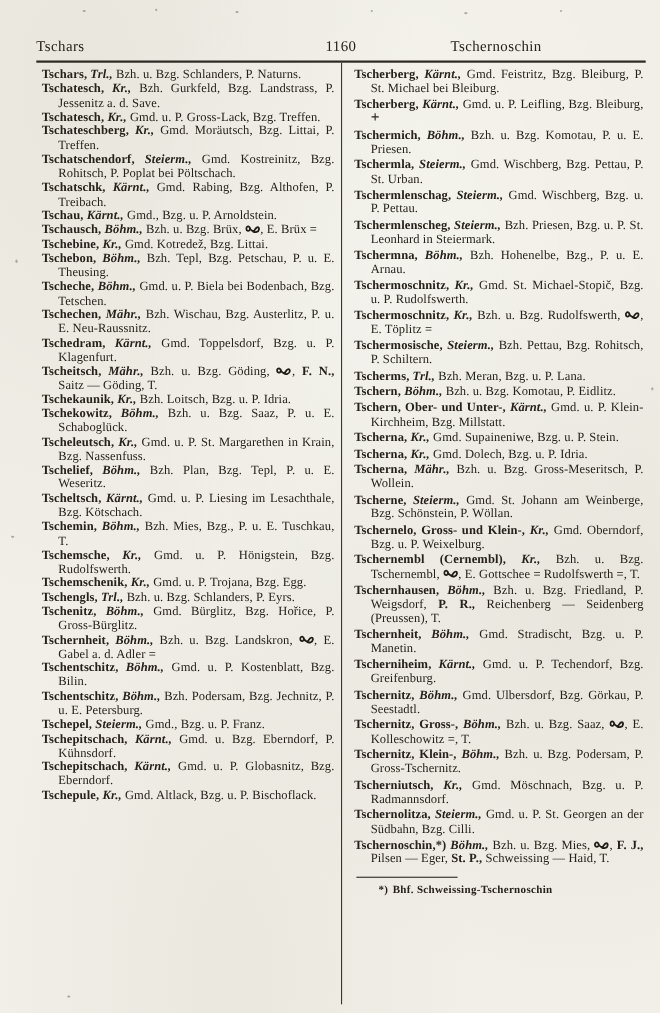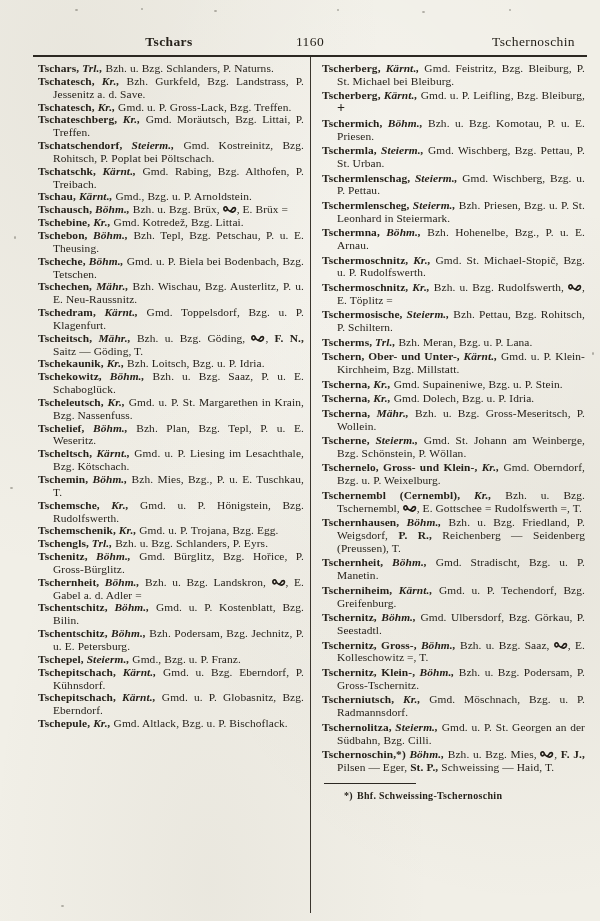--- a/index.html
+++ b/index.html
@@ -8,23 +8,23 @@
     background-color:#f1efe7;
     background-image:
       radial-gradient(ellipse at 12% 8%, rgba(120,110,88,.07), transparent 42%),
       radial-gradient(ellipse at 88% 60%, rgba(120,110,88,.08), transparent 45%),
       radial-gradient(ellipse at 35% 96%, rgba(120,110,88,.06), transparent 40%),
       radial-gradient(ellipse at 60% 30%, rgba(255,255,255,.25), transparent 50%);
     font-family:"Liberation Serif", "DejaVu Serif", serif;
     color:#26221b;
   }
   .hdr{position:absolute;top:34px;left:33px;width:554px;height:18px;font-size:13.5px;letter-spacing:.4px;}
-  .hdr-left{position:absolute;left:0;width:272px;text-align:center;font-weight:bold;}
+  .hdr-left{position:absolute;left:0;width:272px;}
   .hdr-num{position:absolute;left:0;right:0;text-align:center;}
-  .hdr-right{position:absolute;right:12px;width:272px;text-align:right;}
+  .hdr-right{position:absolute;right:0;width:272px;text-align:center;}
   .hdr-rule{position:absolute;top:55px;left:33px;width:554px;height:2px;background:#2c2822;}
   .col-divider{position:absolute;left:310px;top:57px;height:856px;width:1px;background:#3a352d;}
   .col{position:absolute;top:62px;}
   .col-left{left:38px;width:266px;}
   .col-right{left:322px;width:263px;}
   .entry{
     margin:0;padding-left:15px;text-indent:-15px;text-align:justify;
     font-size:11.4px;line-height:12.85px;letter-spacing:.1px;
   }
   .col-right .entry{margin-bottom:1.7px;}
@@ -97,20 +97,21 @@
     <p class="entry"><span class="seg-b">Tschermla, </span><span class="seg-i">Steierm., </span><span class="seg-n">Gmd. Wischberg, Bzg. Pettau, P. St. Urban.</span></p>
     <p class="entry"><span class="seg-b">Tschermlenschag, </span><span class="seg-i">Steierm., </span><span class="seg-n">Gmd. Wischberg, Bzg. u. P. Pettau.</span></p>
     <p class="entry"><span class="seg-b">Tschermlenscheg, </span><span class="seg-i">Steierm., </span><span class="seg-n">Bzh. Priesen, Bzg. u. P. St. Leonhard in Steiermark.</span></p>
     <p class="entry"><span class="seg-b">Tschermna, </span><span class="seg-i">Böhm., </span><span class="seg-n">Bzh. Hohenelbe, Bzg., P. u. E. Arnau.</span></p>
     <p class="entry"><span class="seg-b">Tschermoschnitz, </span><span class="seg-i">Kr., </span><span class="seg-n">Gmd. St. Michael-Stopič, Bzg. u. P. Rudolfswerth.</span></p>
     <p class="entry"><span class="seg-b">Tschermoschnitz, </span><span class="seg-i">Kr., </span><span class="seg-n">Bzh. u. Bzg. Rudolfswerth, </span><span class="posthorn"><svg viewBox="0 0 22 14" xmlns="http://www.w3.org/2000/svg">
           <path d="M2 8 C0 4 4 1 6 4 C8 7 5 11 2 8 M6 4 C8 10 12 11 14 7 C16 3 20 3 19.5 7 C19 11 14 12 11 10" fill="none" stroke="currentColor" stroke-width="2.6" stroke-linecap="round"></path>
         </svg></span><span class="seg-n">, E. Töplitz =</span></p>
     <p class="entry"><span class="seg-b">Tschermosische, </span><span class="seg-i">Steierm., </span><span class="seg-n">Bzh. Pettau, Bzg. Rohitsch, P. Schiltern.</span></p>
     <p class="entry"><span class="seg-b">Tscherms, </span><span class="seg-i">Trl., </span><span class="seg-n">Bzh. Meran, Bzg. u. P. Lana.</span></p>
+    <p class="entry"><span class="seg-b">Tschern, </span><span class="seg-i">Böhm., </span><span class="seg-n">Bzh. u. Bzg. Komotau, P. Eidlitz.</span></p>
     <p class="entry"><span class="seg-b">Tschern, Ober- und Unter-, </span><span class="seg-i">Kärnt., </span><span class="seg-n">Gmd. u. P. Klein-Kirchheim, Bzg. Millstatt.</span></p>
     <p class="entry"><span class="seg-b">Tscherna, </span><span class="seg-i">Kr., </span><span class="seg-n">Gmd. Supaineniwe, Bzg. u. P. Stein.</span></p>
     <p class="entry"><span class="seg-b">Tscherna, </span><span class="seg-i">Kr., </span><span class="seg-n">Gmd. Dolech, Bzg. u. P. Idria.</span></p>
     <p class="entry"><span class="seg-b">Tscherna, </span><span class="seg-i">Mähr., </span><span class="seg-n">Bzh. u. Bzg. Gross-Meseritsch, P. Wollein.</span></p>
     <p class="entry"><span class="seg-b">Tscherne, </span><span class="seg-i">Steierm., </span><span class="seg-n">Gmd. St. Johann am Weinberge, Bzg. Schönstein, P. Wöllan.</span></p>
     <p class="entry"><span class="seg-b">Tschernelo, Gross- und Klein-, </span><span class="seg-i">Kr., </span><span class="seg-n">Gmd. Oberndorf, Bzg. u. P. Weixelburg.</span></p>
     <p class="entry"><span class="seg-b">Tschernembl (Cernembl), </span><span class="seg-i">Kr., </span><span class="seg-n">Bzh. u. Bzg. Tschernembl, </span><span class="posthorn"><svg viewBox="0 0 22 14" xmlns="http://www.w3.org/2000/svg">
           <path d="M2 8 C0 4 4 1 6 4 C8 7 5 11 2 8 M6 4 C8 10 12 11 14 7 C16 3 20 3 19.5 7 C19 11 14 12 11 10" fill="none" stroke="currentColor" stroke-width="2.6" stroke-linecap="round"></path>
         </svg></span><span class="seg-n">, E. Gottschee = Rudolfswerth =, T.</span></p>
     <p class="entry"><span class="seg-b">Tschernhausen, </span><span class="seg-i">Böhm., </span><span class="seg-n">Bzh. u. Bzg. Friedland, P. Weigsdorf, </span><span class="seg-b">P. R., </span><span class="seg-n">Reichenberg — Seidenberg (Preussen), T.</span></p>

